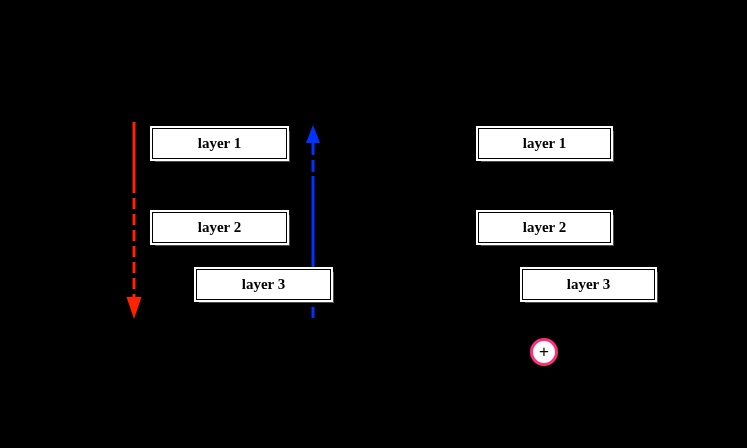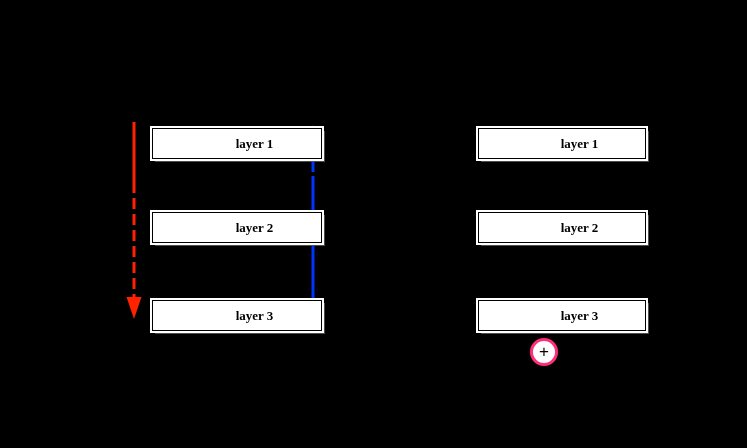--- a/index.html
+++ b/index.html
@@ -26,29 +26,28 @@
   .layer-box {
     position: absolute;
     height: 29px;
     background: var(--box-fill, #fff);
     border: 1px solid var(--box-border, #000);
     box-shadow: 0 0 0 2px var(--box-fill, #fff), 3px 3px 0 0 var(--box-shadow, #4d4d4d);
     display: flex;
     align-items: center;
     justify-content: center;
     font-weight: bold;
-    font-size: 13px;
+    font-size: 15px;
     color: var(--box-label, #000);
-    padding-left: 35px;
   }
   .col-left  { left: 152px; width: 133px; }
   .col-right { left: 478px; width: 131px; }
   .row1 { top: 128px; }
   .row2 { top: 212px; }
-  .row3 { top: 300px; }
+  .row3 { top: 269px; margin-left: 44px; }
   .sum-node {
     position: absolute;
     left: 530px;
     top: 338px;
     width: 22px;
     height: 22px;
     border: 3px solid var(--sum-node-border, #ff2d7b);
     border-radius: 50%;
     background: var(--box-fill, #fff);
     display: flex;

